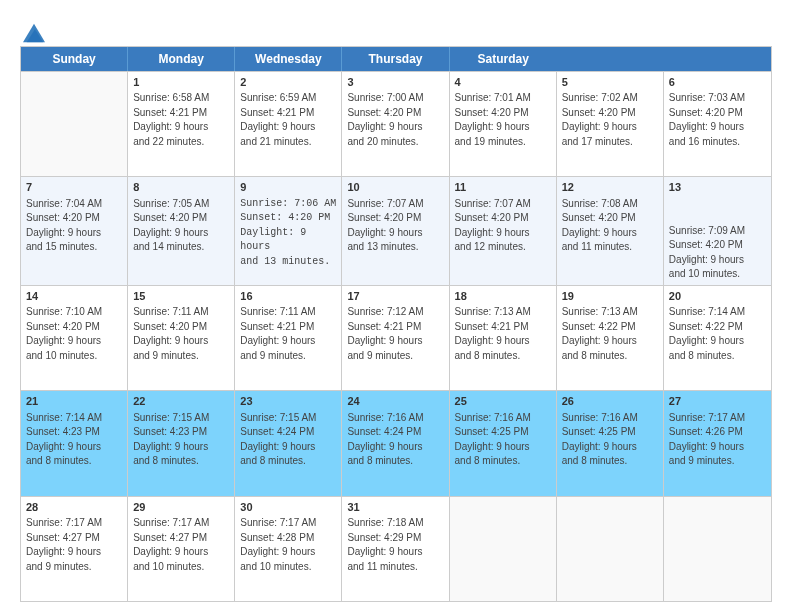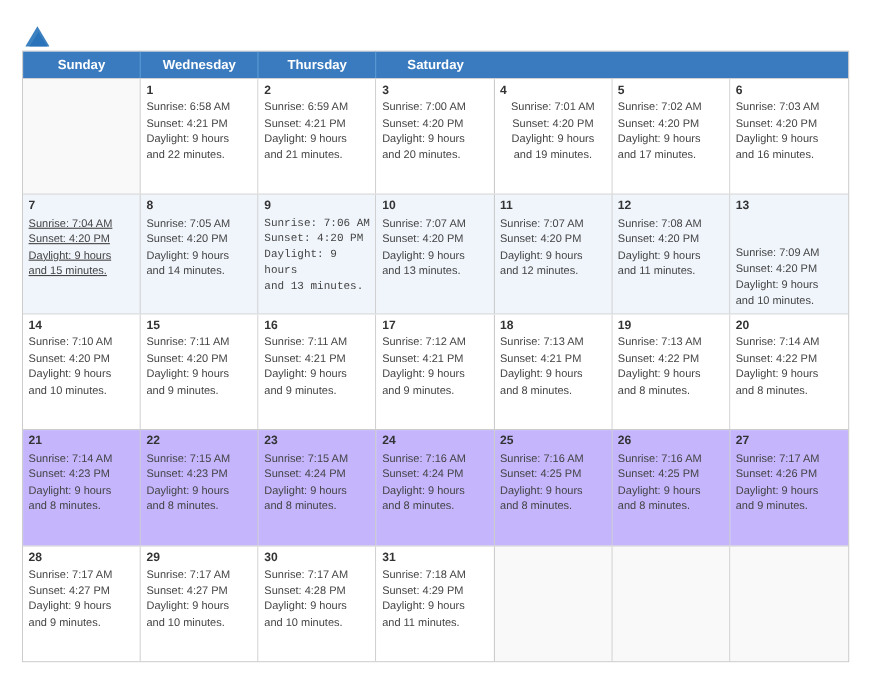--- a/index.html
+++ b/index.html
@@ -107,21 +107,21 @@
       margin-bottom: 1px;
     }
     .day-info {
       font-size: 10px;
       color: #444;
       line-height: 1.45;
     }
     .row-1 .cal-cell { background: #fff; }
     .row-2 .cal-cell { background: #f0f5fc; }
     .row-3 .cal-cell { background: #fff; }
-    .row-4 .cal-cell { background: #c4b5fd; }
+    .row-4 .cal-cell { background: #7dd3fc; }
     .row-5 .cal-cell { background: #fff; }
     .row-1 .cal-cell.empty,
     .row-5 .cal-cell.empty { background: #f9f9f9; }
   </style>
 </head>
 <body>
 
 <div class="page">
   <div class="header">
     <div class="logo">
@@ -136,20 +136,21 @@
     </div>
     <div class="title-block">
       <div class="month-title"></div>
       <div class="location"></div>
     </div>
   </div>
 
   <div class="calendar">
     <div class="cal-header" id="cal-header">
         <div class="cal-header-cell">Sunday</div>
+        <div class="cal-header-cell">Monday</div>
         <div class="cal-header-cell">Wednesday</div>
         <div class="cal-header-cell">Thursday</div>
         <div class="cal-header-cell">Saturday</div>
       </div>
     <div class="cal-body" id="cal-body">
         <div class="cal-row row-1">
           <div class="cal-cell empty"></div>
           <div class="cal-cell">
             <span class="day-num">1</span>
             <div class="day-info" style="white-space: pre-line;">Sunrise: 6:58 AM
@@ -166,21 +167,21 @@
           </div>
           <div class="cal-cell">
             <span class="day-num">3</span>
             <div class="day-info" style="white-space: pre-line;">Sunrise: 7:00 AM
 Sunset: 4:20 PM
 Daylight: 9 hours
 and 20 minutes.</div>
           </div>
           <div class="cal-cell">
             <span class="day-num">4</span>
-            <div class="day-info" style="white-space: pre-line; text-align: center;">Sunrise: 7:01 AM
+            <div class="day-info" style="white-space: pre-line;">Sunrise: 7:01 AM
 Sunset: 4:20 PM
 Daylight: 9 hours
 and 19 minutes.</div>
           </div>
           <div class="cal-cell">
             <span class="day-num">5</span>
             <div class="day-info" style="white-space: pre-line;">Sunrise: 7:02 AM
 Sunset: 4:20 PM
 Daylight: 9 hours
 and 17 minutes.</div>
@@ -189,21 +190,21 @@
             <span class="day-num">6</span>
             <div class="day-info" style="white-space: pre-line;">Sunrise: 7:03 AM
 Sunset: 4:20 PM
 Daylight: 9 hours
 and 16 minutes.</div>
           </div>
         </div>
         <div class="cal-row row-2">
           <div class="cal-cell">
             <span class="day-num">7</span>
-            <div class="day-info" style="white-space: pre-line; text-decoration: underline;">Sunrise: 7:04 AM
+            <div class="day-info" style="white-space: pre-line;">Sunrise: 7:04 AM
 Sunset: 4:20 PM
 Daylight: 9 hours
 and 15 minutes.</div>
           </div>
           <div class="cal-cell">
             <span class="day-num">8</span>
             <div class="day-info" style="white-space: pre-line;">Sunrise: 7:05 AM
 Sunset: 4:20 PM
 Daylight: 9 hours
 and 14 minutes.</div>

